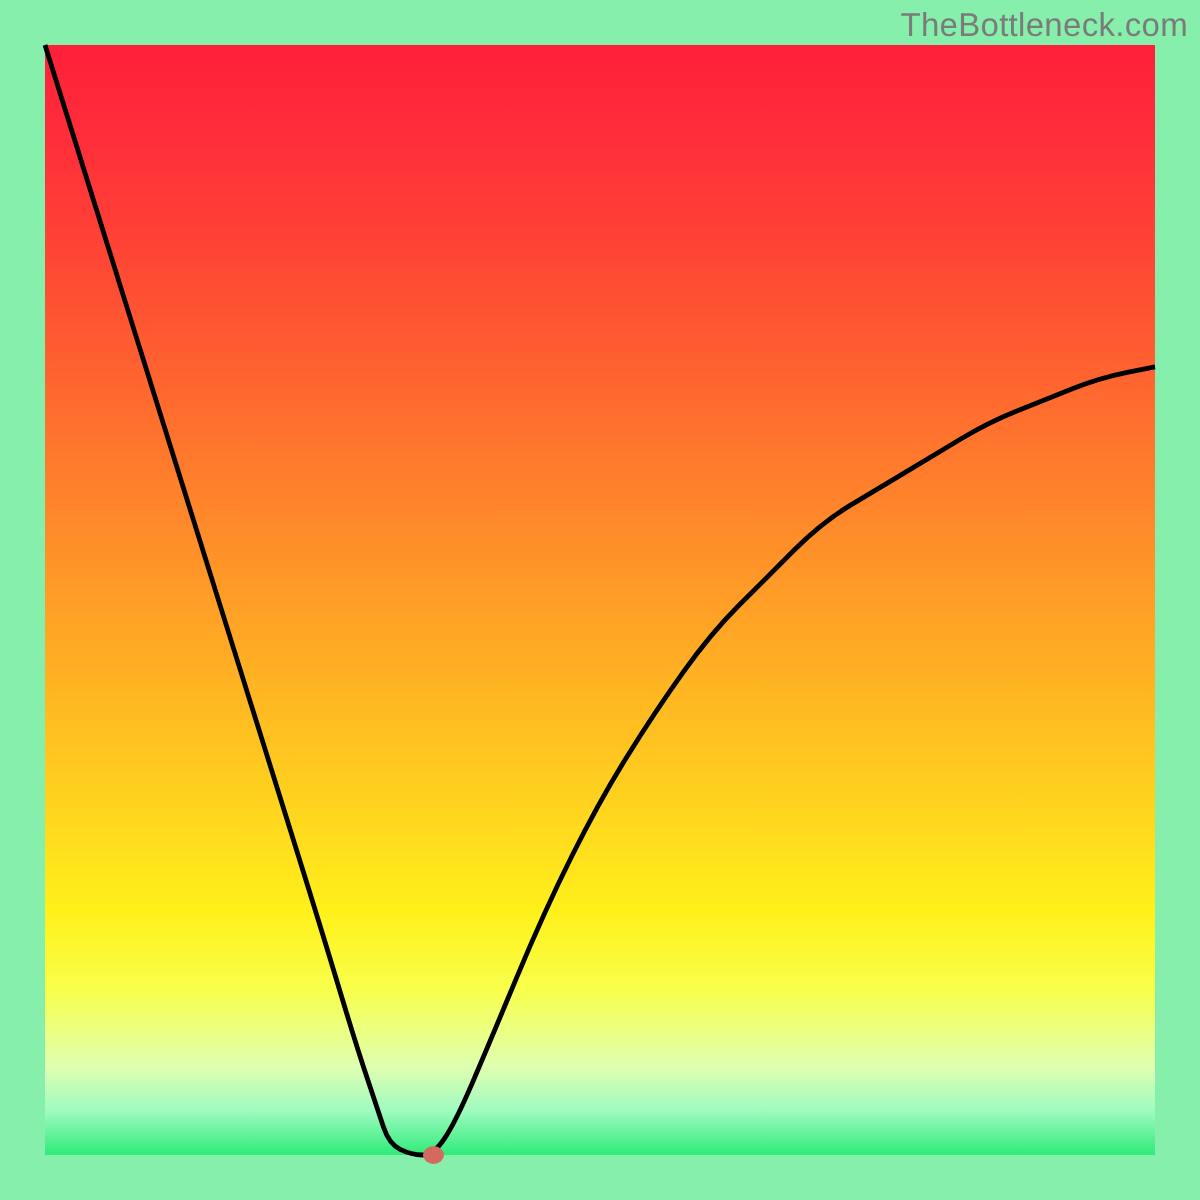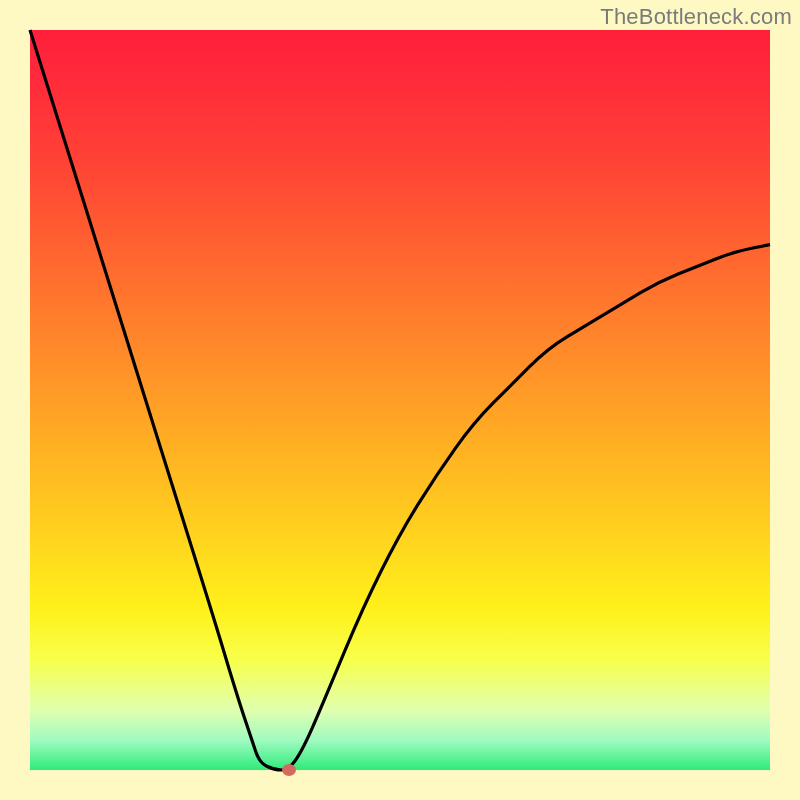--- a/index.html
+++ b/index.html
@@ -8,21 +8,21 @@
     width: 800px;
     height: 800px;
     background: #000;
     font-family: Arial, Helvetica, sans-serif;
     overflow: hidden;
   }
   .frame {
     position: relative;
     width: 800px;
     height: 800px;
-    background: #fef9c3;
+    background: #86efac;
   }
   .plot-area {
     position: absolute;
     left: 30px;
     top: 30px;
     width: 740px;
     height: 740px;
     background: linear-gradient(to bottom,
       #ff1f3a 0%,
       #ff2d3a 8%,

